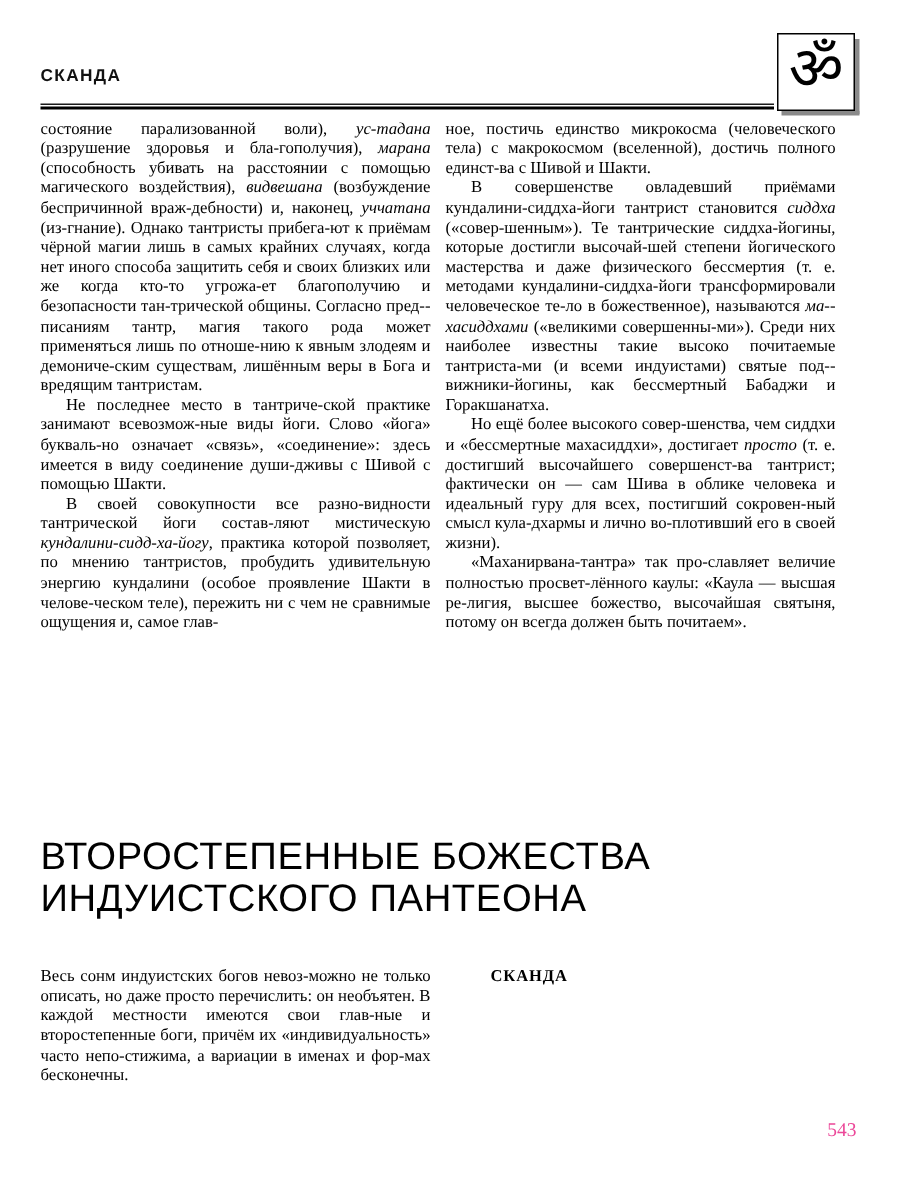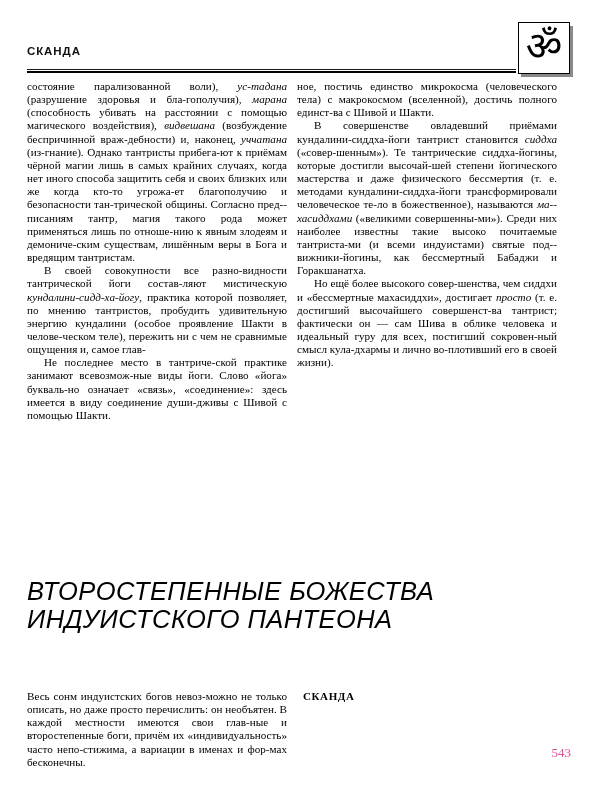--- a/index.html
+++ b/index.html
@@ -117,40 +117,39 @@
   }
   p.body.noindent { text-indent: 0; }
   p.body i, p.body em {
     font-style: italic;
   }
 
   
   .section-head {
     position: absolute;
     left: 27px;
-    top: 560px;
+    top: 540px;
     width: 470px;
     font-family: "Liberation Sans", "DejaVu Sans", sans-serif;
     font-weight: 300;
     font-size: 25.5px;
     line-height: 28px;
     letter-spacing: 0.4px;
     color: #000000;
     white-space: pre-line;
-    font-style: italic;
   }
 
   
   .cols-lower {
     position: absolute;
     left: 27px;
-    top: 690px;
+    top: 645px;
     width: 546px;
     display: flex;
-    gap: 16px;
+    gap: 40px;
   }
   .subhead {
     margin: 0 0 6px 0;
     font-family: "Liberation Serif", "DejaVu Serif", serif;
     font-size: 11px;
     line-height: 13px;
     letter-spacing: 0.6px;
     color: #000000;
   }
 
@@ -178,27 +177,28 @@
 
   <div class="om-shadow-r"></div>
   <div class="om-shadow-b"></div>
   <div class="om-box">
     <span class="om-glyph">ॐ</span>
   </div>
 
   <div class="cols">
     <div class="col">
         <p class="body noindent"><span>состояние парализованной воли), </span><i>ус-­тадана</i><span> (разрушение здоровья и бла-­гополучия), </span><i>марана</i><span> (способность убивать на расстоянии с помощью магического воздействия), </span><i>видвешана</i><span> (возбуждение беспричинной враж-­дебности) и, наконец, </span><i>уччатана</i><span> (из-­гнание). Однако тантристы прибега-­ют к приёмам чёрной магии лишь в самых крайних случаях, когда нет иного способа защитить себя и своих близких или же когда кто-то угрожа-­ет благополучию и безопасности тан-­трической общины. Согласно пред-­писаниям тантр, магия такого рода может применяться лишь по отноше-­нию к явным злодеям и демониче-­ским существам, лишённым веры в Бога и вредящим тантристам.</span></p>
+        <p class="body"><span>Не последнее место в тантриче-­ской практике занимают всевозмож-­ные виды йоги. Слово «йога» букваль-­но означает «связь», «соединение»: здесь имеется в виду соединение души-дживы с Шивой с помощью Шакти.</span></p>
         <p class="body"><span>В своей совокупности все разно-­видности тантрической йоги состав-­ляют мистическую </span><i>кундалини-сидд-­ха-йогу</i><span>, практика которой позволяет, по мнению тантристов, пробудить удивительную энергию кундалини (особое проявление Шакти в челове-­ческом теле), пережить ни с чем не сравнимые ощущения и, самое глав-</span></p>
-        <p class="body"><span>Не последнее место в тантриче-­ской практике занимают всевозмож-­ные виды йоги. Слово «йога» букваль-­но означает «связь», «соединение»: здесь имеется в виду соединение души-дживы с Шивой с помощью Шакти.</span></p>
       </div>
     <div class="col">
         <p class="body noindent"><span>ное, постичь единство микрокосма (человеческого тела) с макрокосмом (вселенной), достичь полного единст-­ва с Шивой и Шакти.</span></p>
         <p class="body"><span>В совершенстве овладевший приёмами кундалини-сиддха-йоги тантрист становится </span><i>сиддха</i><span> («совер-­шенным»). Те тантрические сиддха-­йогины, которые достигли высочай-­шей степени йогического мастерства и даже физического бессмертия (т. е. методами кундалини-сиддха-йоги трансформировали человеческое те-­ло в божественное), называются </span><i>ма-­хасиддхами</i><span> («великими совершенны-­ми»). Среди них наиболее известны такие высоко почитаемые тантриста-­ми (и всеми индуистами) святые под-­вижники-йогины, как бессмертный Бабаджи и Горакшанатха.</span></p>
         <p class="body"><span>Но ещё более высокого совер-­шенства, чем сиддхи и «бессмертные махасиддхи», достигает </span><i>просто</i><span> (т. е. достигший высочайшего совершенст-­ва тантрист; фактически он — сам Шива в облике человека и идеальный гуру для всех, постигший сокровен-­ный смысл кула-дхармы и лично во-­плотивший его в своей жизни).</span></p>
+        <p class="body"><span>«Маханирвана-тантра» так про-­славляет величие полностью просвет-­лённого каулы: «Каула — высшая ре-­лигия, высшее божество, высочайшая святыня, потому он всегда должен быть почитаем».</span></p>
       </div>
   </div>
 
   <h1 class="section-head">ВТОРОСТЕПЕННЫЕ БОЖЕСТВА
 ИНДУИСТСКОГО ПАНТЕОНА</h1>
 
   <div class="cols-lower">
     <div class="col">
         <p class="body noindent"><span>Весь сонм индуистских богов невоз-­можно не только описать, но даже просто перечислить: он необъятен. В каждой местности имеются свои глав-­ные и второстепенные боги, причём их «индивидуальность» часто непо-­стижима, а вариации в именах и фор-­мах бесконечны.</span></p>
       </div>

